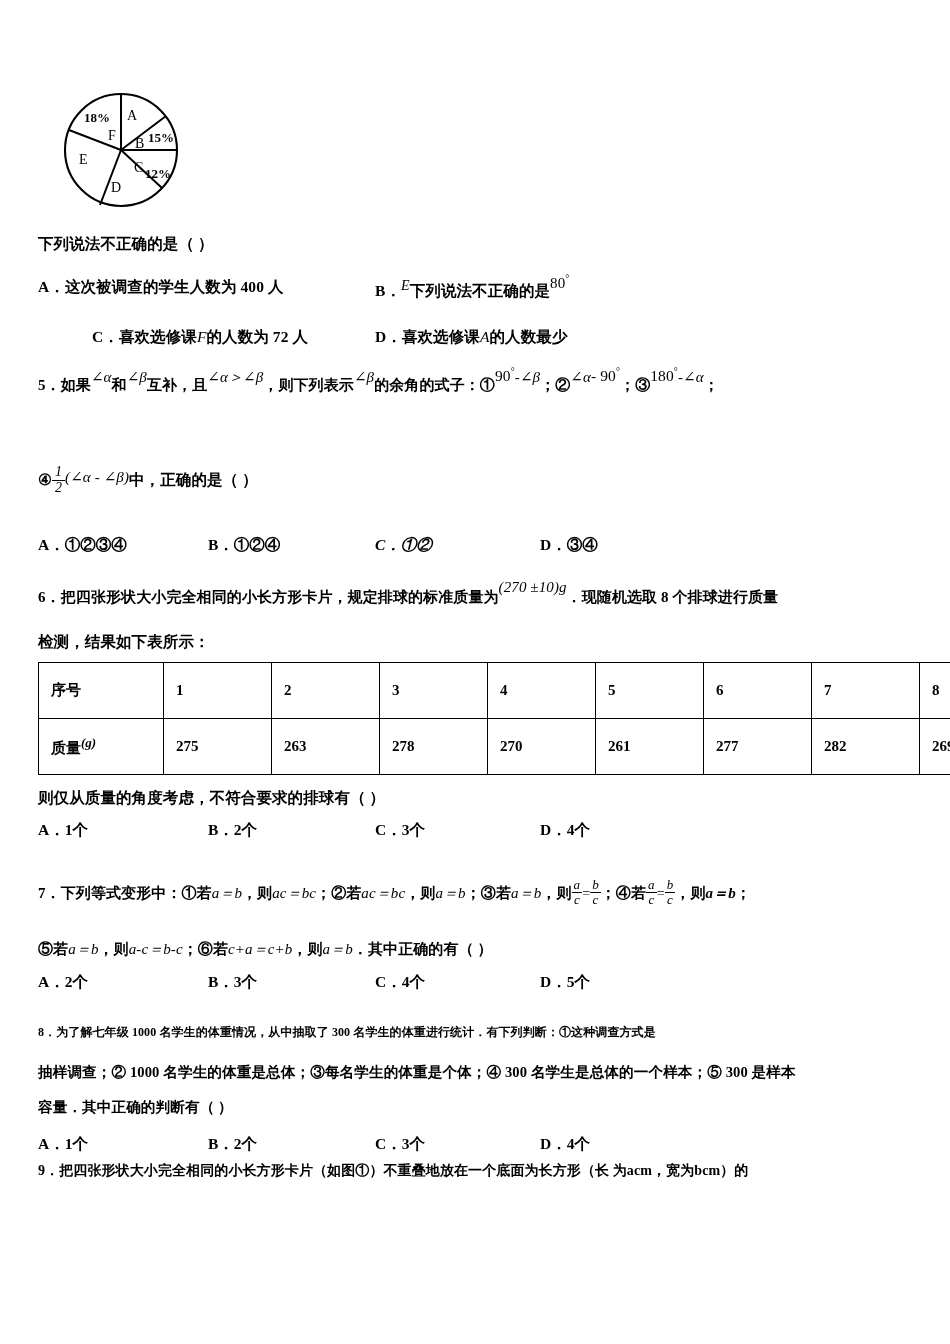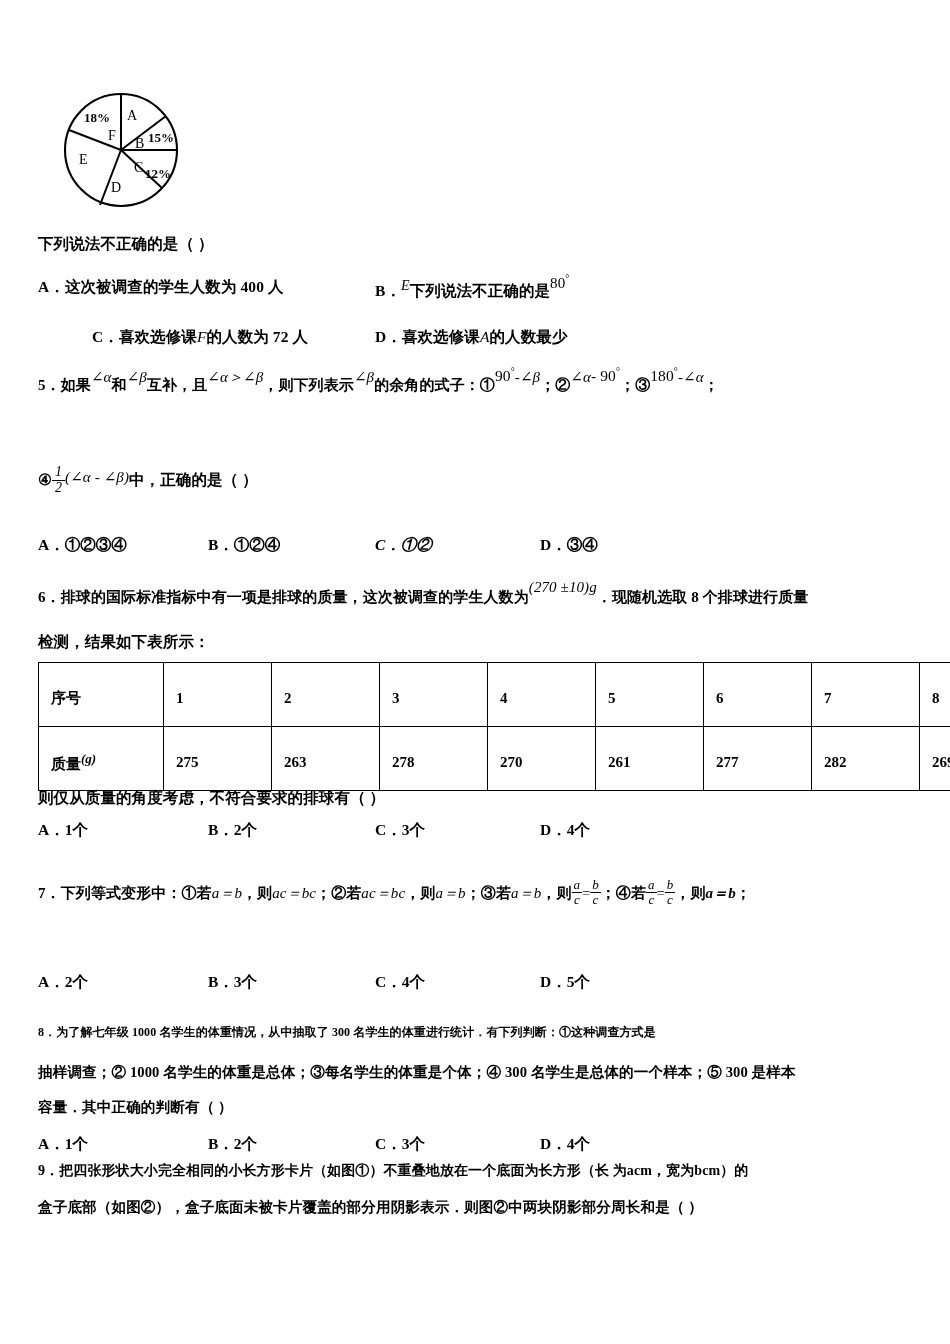--- a/index.html
+++ b/index.html
@@ -111,21 +111,21 @@
     position: absolute;
     left: 38px;
     top: 662px;
     width: 876px;
     border-collapse: collapse;
     table-layout: fixed;
   }
   .vtable td {
     border: 1.3px solid #000;
     height: 55px;
-    padding: 8px 0 0 12px;
+    padding: 0 0 0 12px;
     font-size: 15px;
     font-weight: 700;
     vertical-align: middle;
     font-family: "Liberation Serif","DejaVu Serif",serif;
   }
   .vtable td.head-label { width: 112px; }
   .vtable td.datacell { width: 95px; }
   .cellnum { font-family: "Liberation Serif","DejaVu Serif",serif; }
 </style>
 </head>
@@ -180,21 +180,21 @@
   </div>
 
   <div class="opt-row" style="left:0; top:535px;">
     <span class="opt" style="left:38px;"><span>A．</span><span>①②③④</span></span>
     <span class="opt" style="left:208px;"><span>B．</span><span>①②④</span></span>
     <span class="opt" style="left:375px;font-style:italic;"><span>C．</span><span>①②</span></span>
     <span class="opt" style="left:540px;"><span>D．</span><span>③④</span></span>
   </div>
 
   <div class="line" style="left:38px; top:588px; font-size:15px;">
-    <span class="qnum cn">6．</span><span class="cn">排球的国际标准指标中有一项是排球的质量，这次被调查的学生人数为</span><span class="mathup" style="top:-10px; font-size:15px;">(270 ±10)g</span><span class="cn">．现随机选取 8 个排球进行质量</span>
+    <span class="qnum cn">6．</span><span class="cn">把四张形状大小完全相同的小长方形卡片，规定排球的标准质量为</span><span class="mathup" style="top:-10px; font-size:15px;">(270 ±10)g</span><span class="cn">．现随机选取 8 个排球进行质量</span>
   </div>
   <div class="line cn" style="left:38px; top:632px;">检测，结果如下表所示：</div>
 
   <table class="vtable">
     <tbody>
         <tr>
       <td class="head-label">序号</td>
       <td class="datacell cellnum">1</td>
       <td class="datacell cellnum">2</td>
       <td class="datacell cellnum">3</td>
@@ -224,20 +224,23 @@
     <span class="opt" style="left:38px;"><span>A．</span><span>1个</span></span>
     <span class="opt" style="left:208px;"><span>B．</span><span>2个</span></span>
     <span class="opt" style="left:375px;"><span>C．</span><span>3个</span></span>
     <span class="opt" style="left:540px;"><span>D．</span><span>4个</span></span>
   </div>
 
   <div class="line" style="left:38px; top:880px; font-size:15px;">
     <span class="qnum cn">7．</span><span class="cn">下列等式变形中：①若</span><span class="itn">a＝b</span><span class="cn">，则</span><span class="itn">ac＝bc</span><span class="cn">；②若</span><span class="itn">ac＝bc</span><span class="cn">，则</span><span class="itn">a＝b</span><span class="cn">；③若</span><span class="itn">a＝b</span><span class="cn">，则</span><span class="frac-sm"><span class="num">a</span><span class="den">c</span></span><span style="font-size:14px;">=</span><span class="frac-sm"><span class="num">b</span><span class="den">c</span></span><span class="cn">；④若</span><span class="frac-sm"><span class="num">a</span><span class="den">c</span></span><span style="font-size:14px;">=</span><span class="frac-sm"><span class="num">b</span><span class="den">c</span></span><span class="cn">，则</span><span class="itn bold">a＝b</span><span class="cn">；</span>
   </div>
 
+  <div class="line" style="left:38px; top:940px; font-size:15px;">
+    <span class="cn">⑤若</span><span class="itn">a＝b</span><span class="cn">，则</span><span class="itn">a-c＝b-c</span><span class="cn">；⑥若</span><span class="itn">c+a＝c+b</span><span class="cn">，则</span><span class="itn">a＝b</span><span class="cn">．其中正确的有（    ）</span>
+  </div>
 
   <div class="opt-row" style="left:0; top:972px;">
     <span class="opt" style="left:38px;"><span>A．</span><span>2个</span></span>
     <span class="opt" style="left:208px;"><span>B．</span><span>3个</span></span>
     <span class="opt" style="left:375px;"><span>C．</span><span>4个</span></span>
     <span class="opt" style="left:540px;"><span>D．</span><span>5个</span></span>
   </div>
 
   <div class="line" style="left:38px; top:1025px; font-size:12px;">
     <span class="qnum cn">8．</span><span class="cn">为了解七年级 1000 名学生的体重情况，从中抽取了 300 名学生的体重进行统计．有下列判断：①这种调查方式是</span>
@@ -248,15 +251,14 @@
   <div class="opt-row" style="left:0; top:1134px;">
     <span class="opt" style="left:38px;"><span>A．</span><span>1个</span></span>
     <span class="opt" style="left:208px;"><span>B．</span><span>2个</span></span>
     <span class="opt" style="left:375px;"><span>C．</span><span>3个</span></span>
     <span class="opt" style="left:540px;"><span>D．</span><span>4个</span></span>
   </div>
 
   <div class="line" style="left:38px; top:1162px; font-size:14px;">
     <span class="qnum cn">9．</span><span class="cn">把四张形状大小完全相同的小长方形卡片（如图①）不重叠地放在一个底面为长方形（长 为acm，宽为bcm）的</span>
   </div>
-  <div class="line cn" style="left:38px; top:1198px; font-size:14.6px;">盒子底部（如图②），盒子底面未被卡片覆盖的部分用阴影表示．则图②中两块阴影部分周长和是（  ）</div>
 
 </div>
 
 </body></html>

